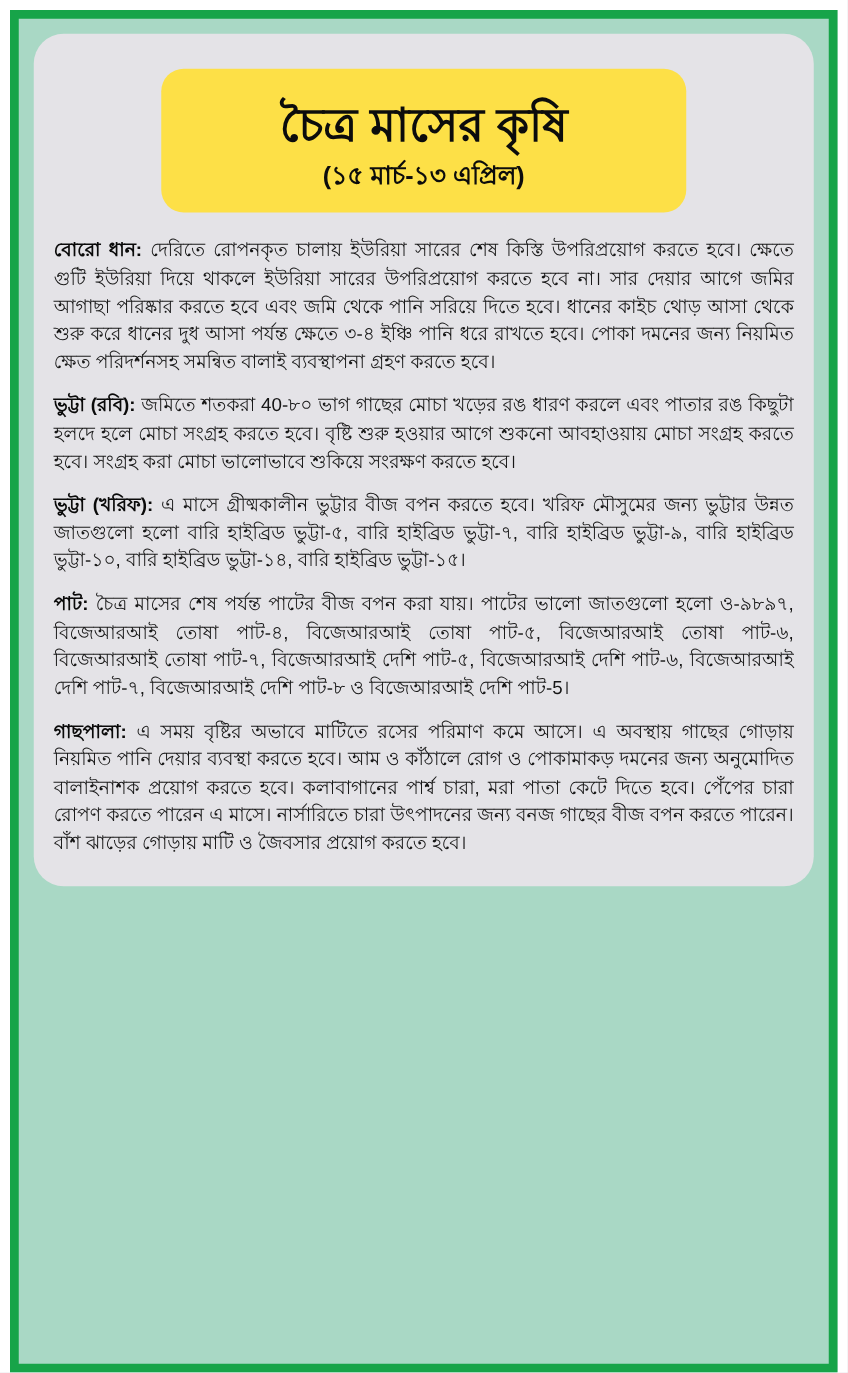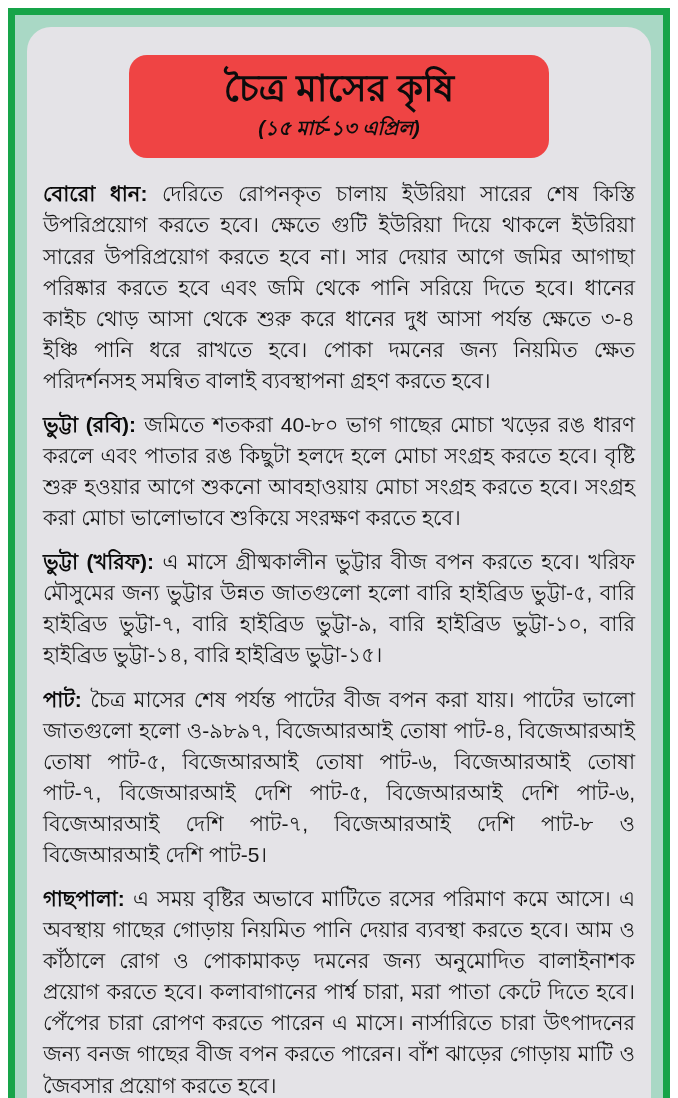--- a/index.html
+++ b/index.html
@@ -23,43 +23,42 @@
     padding: 12px;
     flex: 1;
   }
   .content {
     background: #e4e3e7;
     border-radius: 24px;
     padding: 14px 16px 10px 16px;
     height: 100%;
   }
   .title-box {
-    background: #ef4444;
+    background: #fde047;
     width: 420px;
     margin: 14px auto 20px auto;
     border-radius: 18px;
     text-align: center;
-    padding: 12px 6px 12px 6px;
+    padding: 24px 6px 12px 6px;
   }
   .page-title {
     margin: 0;
     font-size: 37px;
     font-weight: bold;
     color: #0c0c0c;
     line-height: 1.2;
   }
   .subtitle {
     font-size: 20px;
     font-weight: bold;
     color: #0c0c0c;
     margin-top: 2px;
-    font-style: italic;
   }
   .section {
-    font-size: 21px;
+    font-size: 15px;
     line-height: 1.48;
     text-align: justify;
     margin: 0 0 13px 0;
     color: #161616;
   }
   .section .sec-heading { font-weight: bold; color: #0a0a0a; }
 </style>
 </head>
 <body>
 

